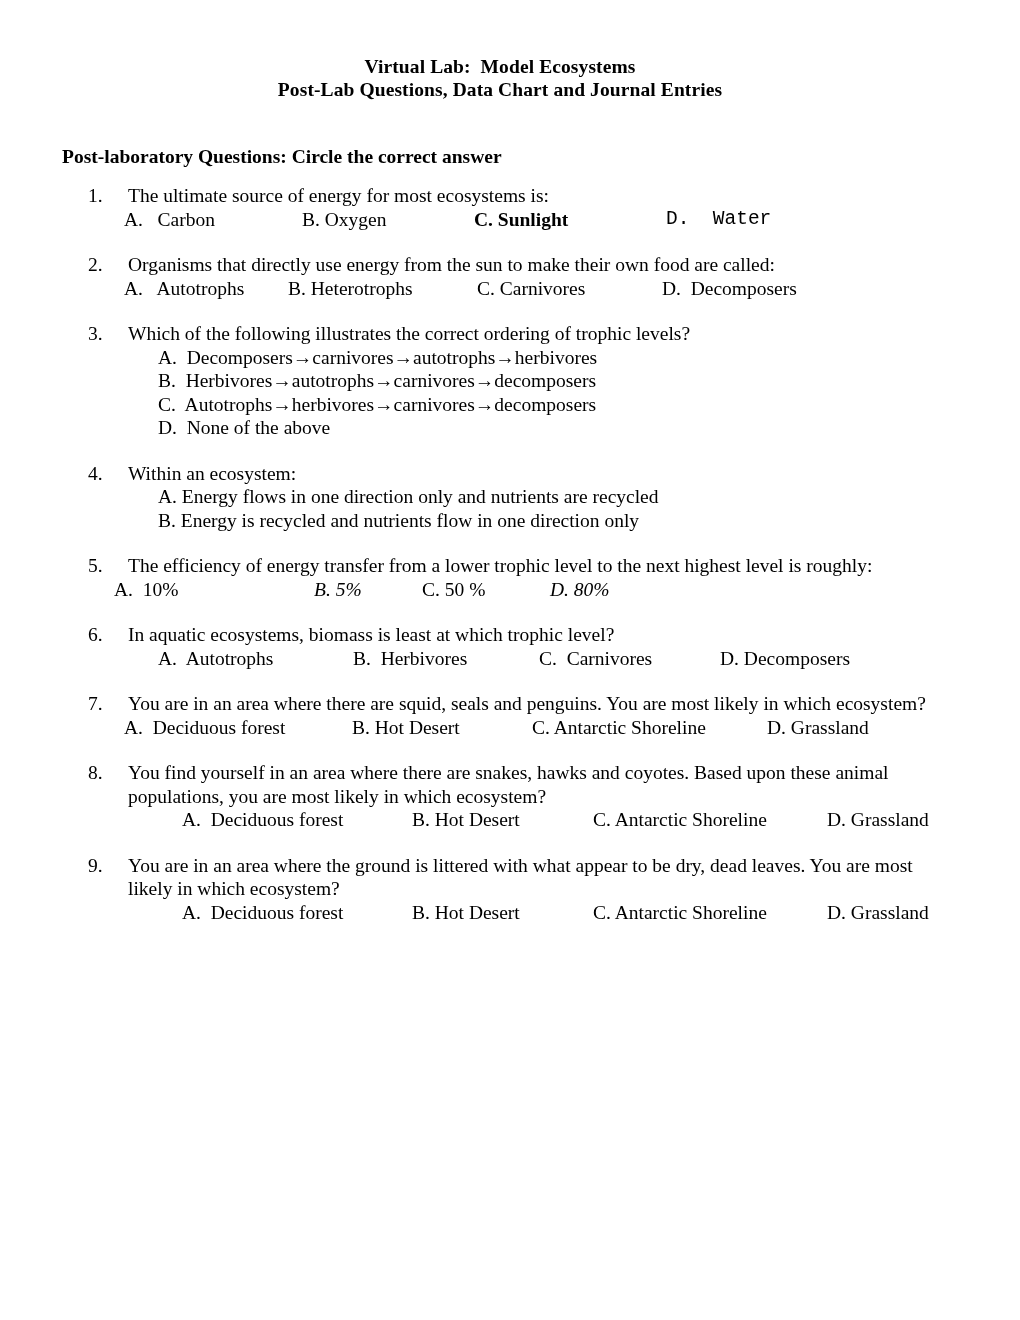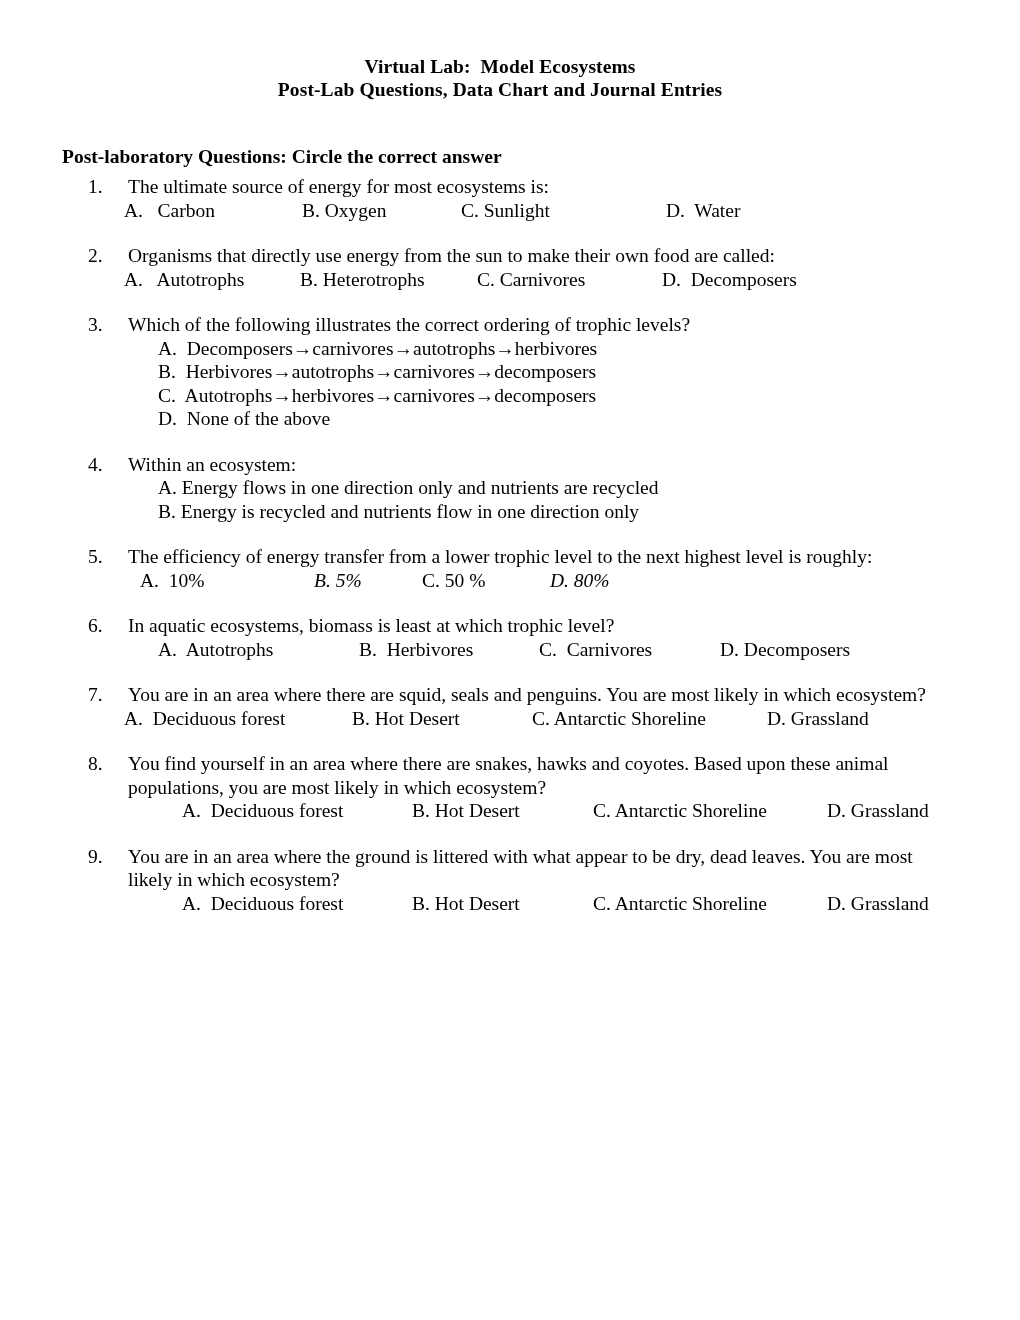--- a/index.html
+++ b/index.html
@@ -39,21 +39,21 @@
     white-space: pre;
   }
 
   .spacer-after-title { height: 44px; }
 
   
   .section-heading {
     font-weight: bold;
     font-size: 19.5px;
     line-height: 24px;
-    margin: 0 0 6px 0;
+    margin: 0 0 15px 0;
   }
 
   
   .qlist {
     margin: 0;
     padding: 0;
     list-style: none;
   }
   .q-item {
     position: relative;
@@ -123,35 +123,35 @@
   <ol class="qlist">
 
     <li class="q-item">
       <div class="q-head">
         <span class="q-num">1.</span>
         <span class="q-text">The ultimate source of energy for most ecosystems is:</span>
       </div>
       <div class="answers">
         <span class="opt" style="left:62px;">A.   Carbon</span>
         <span class="opt" style="left:240px;">B. Oxygen</span>
-        <span class="opt" style="left:399px;">C. Sunlight</span>
-        <span class="opt" style="left:604px;">D.  Water</span>
+        <span class="opt" style="left:412px;font-weight:bold;">C. Sunlight</span>
+        <span class="opt" style="left:604px;font-family:Liberation Mono, monospace;">D.  Water</span>
       </div>
     </li>
 
     <li class="q-gap"></li>
 
     <li class="q-item">
       <div class="q-head">
         <span class="q-num">2.</span>
         <span class="q-text">Organisms that directly use energy from the sun to make their own food are called:</span>
       </div>
       <div class="answers">
         <span class="opt" style="left:62px;">A.   Autotrophs</span>
-        <span class="opt" style="left:238px;">B. Heterotrophs</span>
+        <span class="opt" style="left:226px;">B. Heterotrophs</span>
         <span class="opt" style="left:415px;">C. Carnivores</span>
         <span class="opt" style="left:600px;">D.  Decomposers</span>
       </div>
     </li>
 
     <li class="q-gap"></li>
 
     <li class="q-item">
       <div class="q-head">
         <span class="q-num">3.</span>
@@ -179,37 +179,37 @@
     </li>
 
     <li class="q-gap"></li>
 
     <li class="q-item">
       <div class="q-head">
         <span class="q-num">5.</span>
         <span class="q-text">The efficiency of energy transfer from a lower trophic level to the next highest level is roughly:</span>
       </div>
       <div class="answers">
-        <span class="opt" style="left:78px;">A.  10%</span>
+        <span class="opt" style="left:52px;">A.  10%</span>
         <span class="opt" style="left:252px;font-style:italic;">B. 5%</span>
         <span class="opt" style="left:360px;">C. 50 %</span>
         <span class="opt" style="left:488px;font-style:italic;">D. 80%</span>
       </div>
     </li>
 
     <li class="q-gap"></li>
 
     <li class="q-item">
       <div class="q-head">
         <span class="q-num">6.</span>
         <span class="q-text">In aquatic ecosystems, biomass is least at which trophic level?</span>
       </div>
       <div class="answers">
         <span class="opt" style="left:96px;">A.  Autotrophs</span>
-        <span class="opt" style="left:297px;">B.  Herbivores</span>
+        <span class="opt" style="left:291px;">B.  Herbivores</span>
         <span class="opt" style="left:477px;">C.  Carnivores</span>
         <span class="opt" style="left:658px;">D. Decomposers</span>
       </div>
     </li>
 
     <li class="q-gap"></li>
 
     <li class="q-item">
       <div class="q-head">
         <span class="q-num">7.</span>

